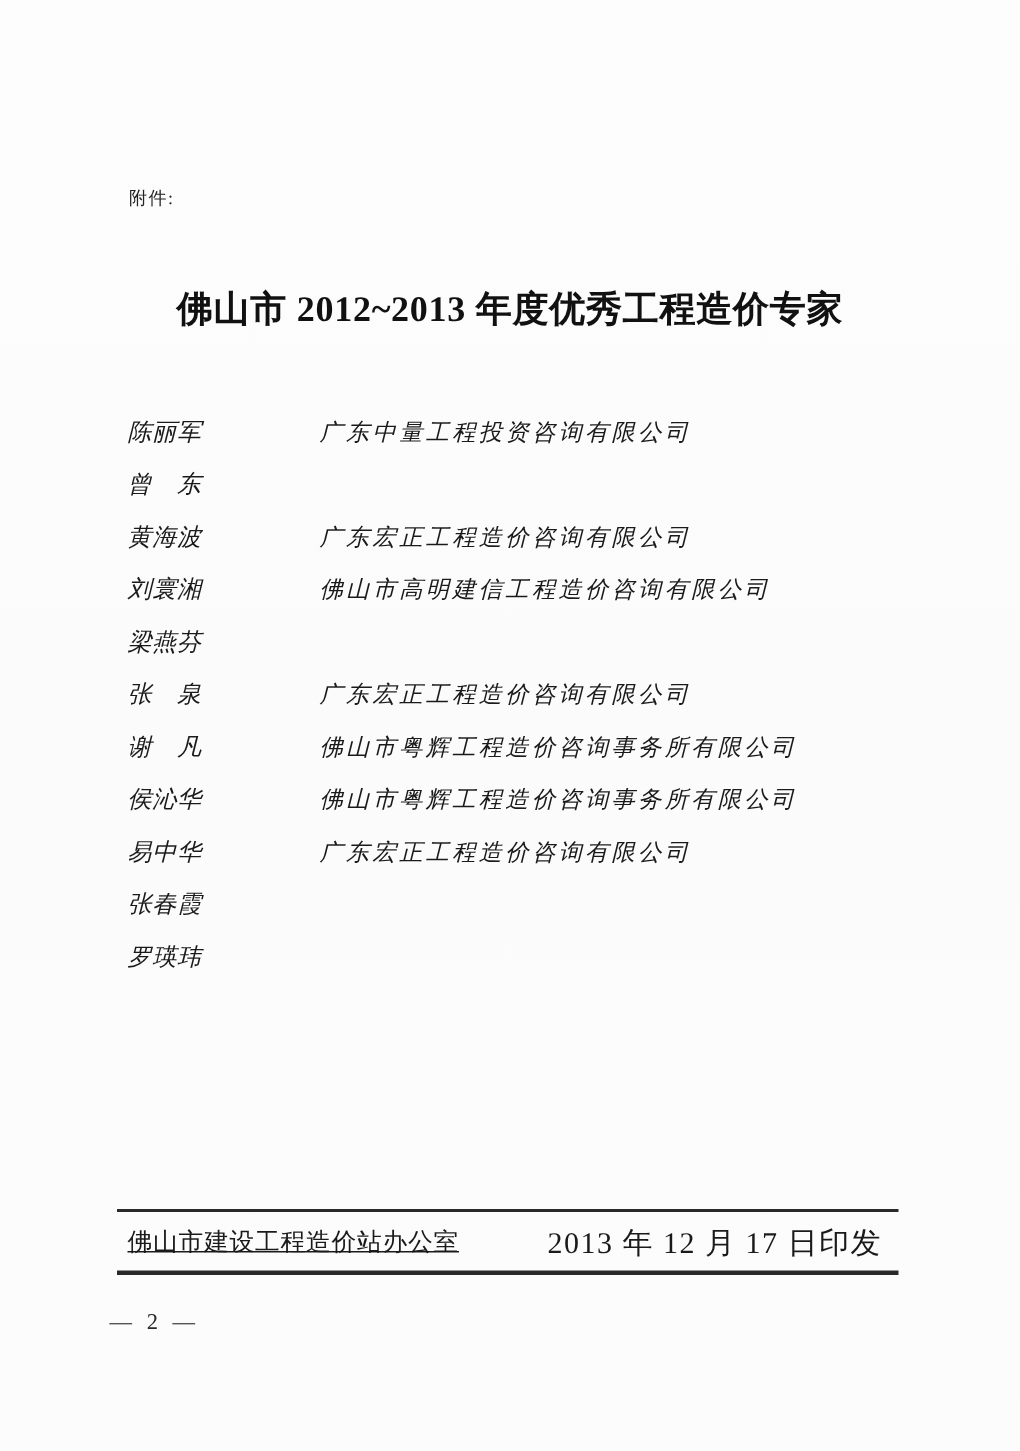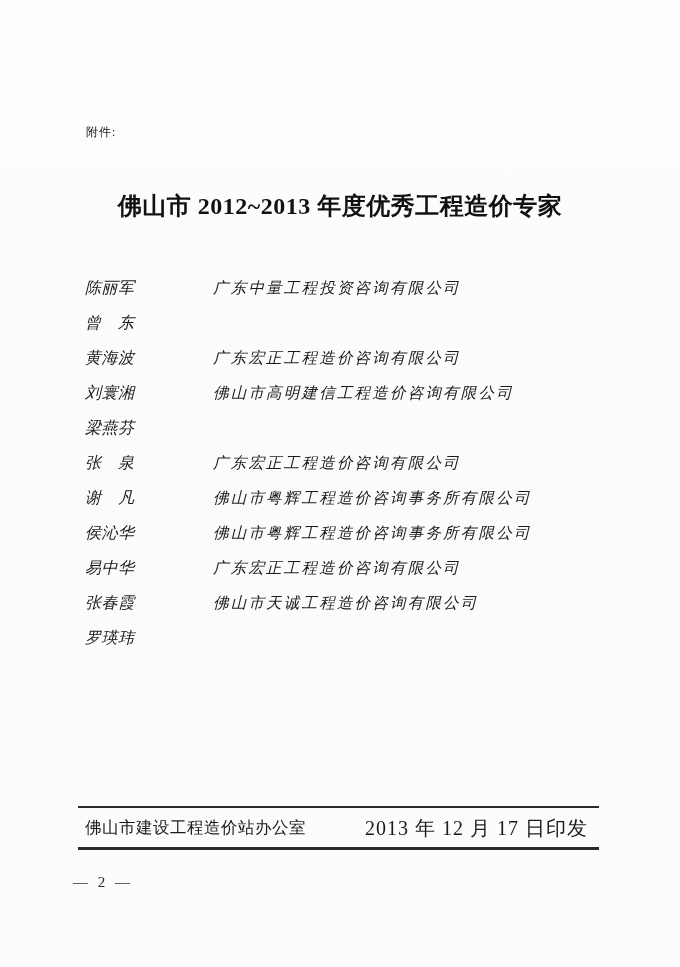--- a/index.html
+++ b/index.html
@@ -89,20 +89,21 @@
     width: 503px;
     height: 26px;
     display: flex;
     justify-content: space-between;
     align-items: center;
   }
   .footer-issuer {
     font-size: 16.5px;
     letter-spacing: 0.5px;
     color: #1a1a1a;
+    text-decoration: underline;
   }
   .footer-date {
     font-size: 20px;
     letter-spacing: 1px;
     color: #1a1a1a;
   }
   .page-number {
     position: absolute;
     left: 73px;
     top: 874px;
@@ -150,21 +151,20 @@
       <div class="expert-row">
         <span class="expert-name">侯沁华</span>
         <span class="expert-company">佛山市粤辉工程造价咨询事务所有限公司</span>
       </div>
       <div class="expert-row">
         <span class="expert-name">易中华</span>
         <span class="expert-company">广东宏正工程造价咨询有限公司</span>
       </div>
       <div class="expert-row">
         <span class="expert-name">张春霞</span>
-        <span class="expert-company">佛山市天诚工程造价咨询有限公司</span>
       </div>
       <div class="expert-row">
         <span class="expert-name">罗瑛玮</span>
       </div>
     </div>
 
   <div class="footer-rule thin"></div>
 
   <div class="footer-row">
     <span class="footer-issuer">佛山市建设工程造价站办公室</span>

